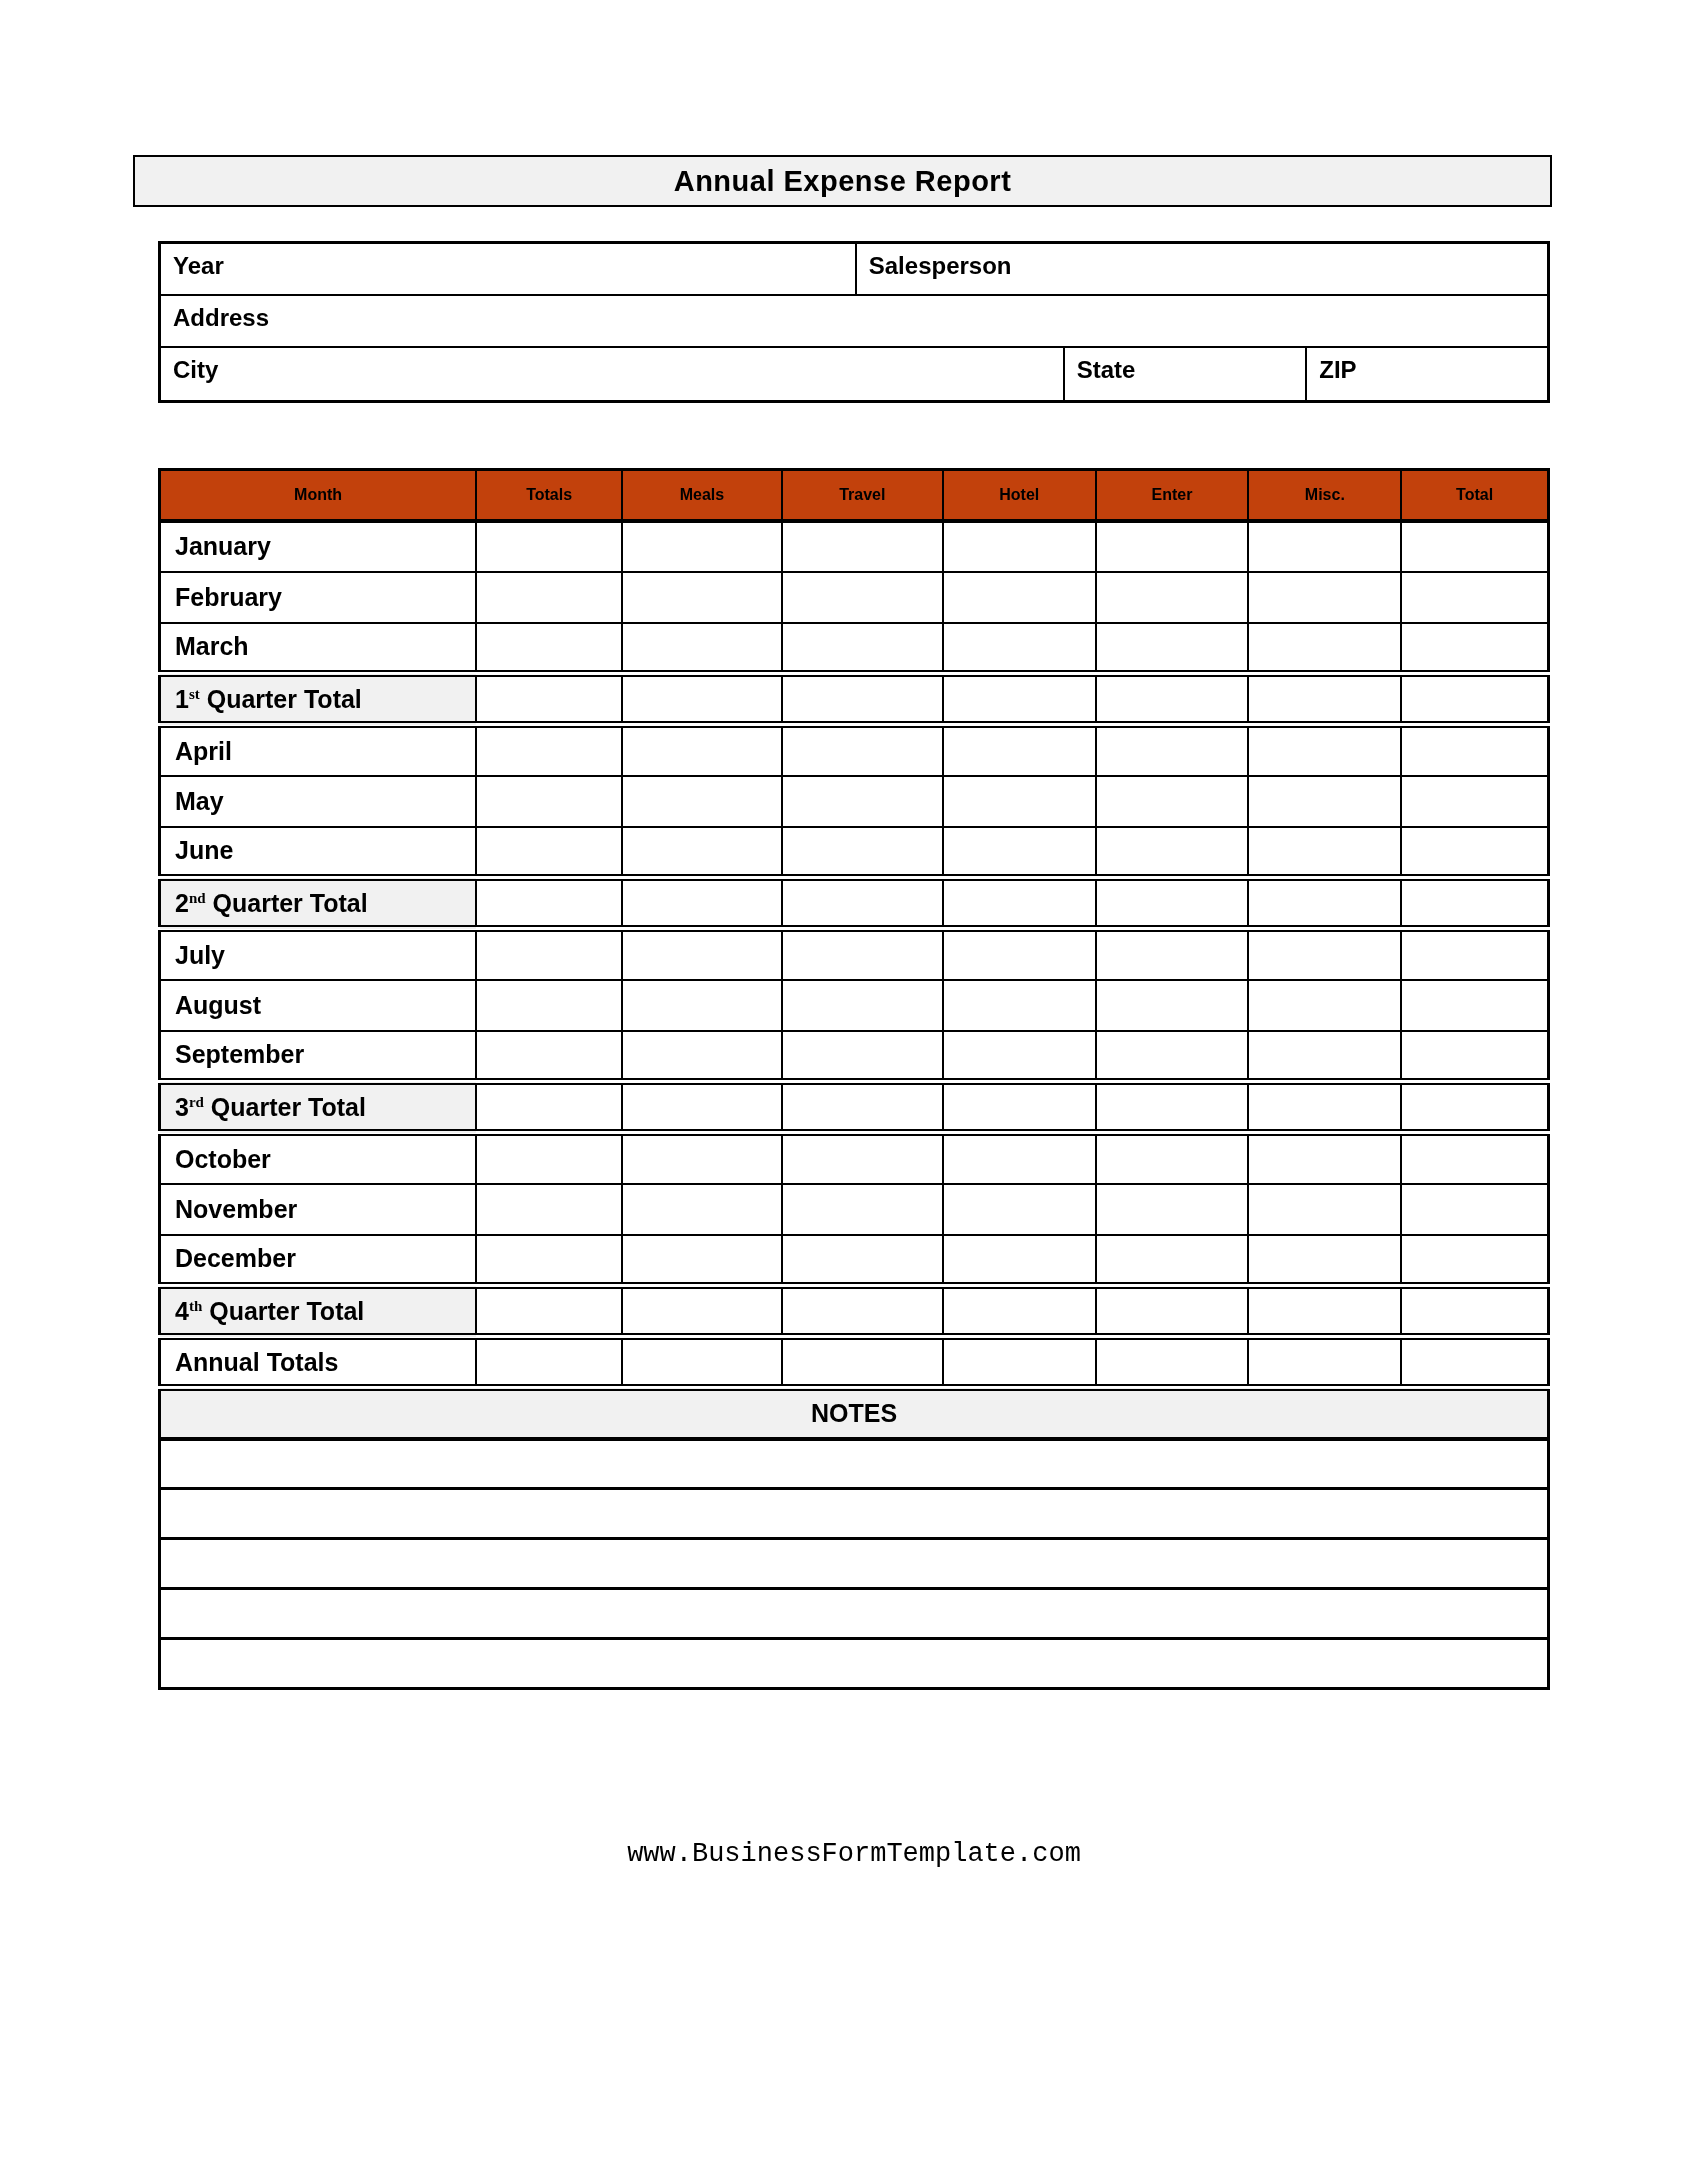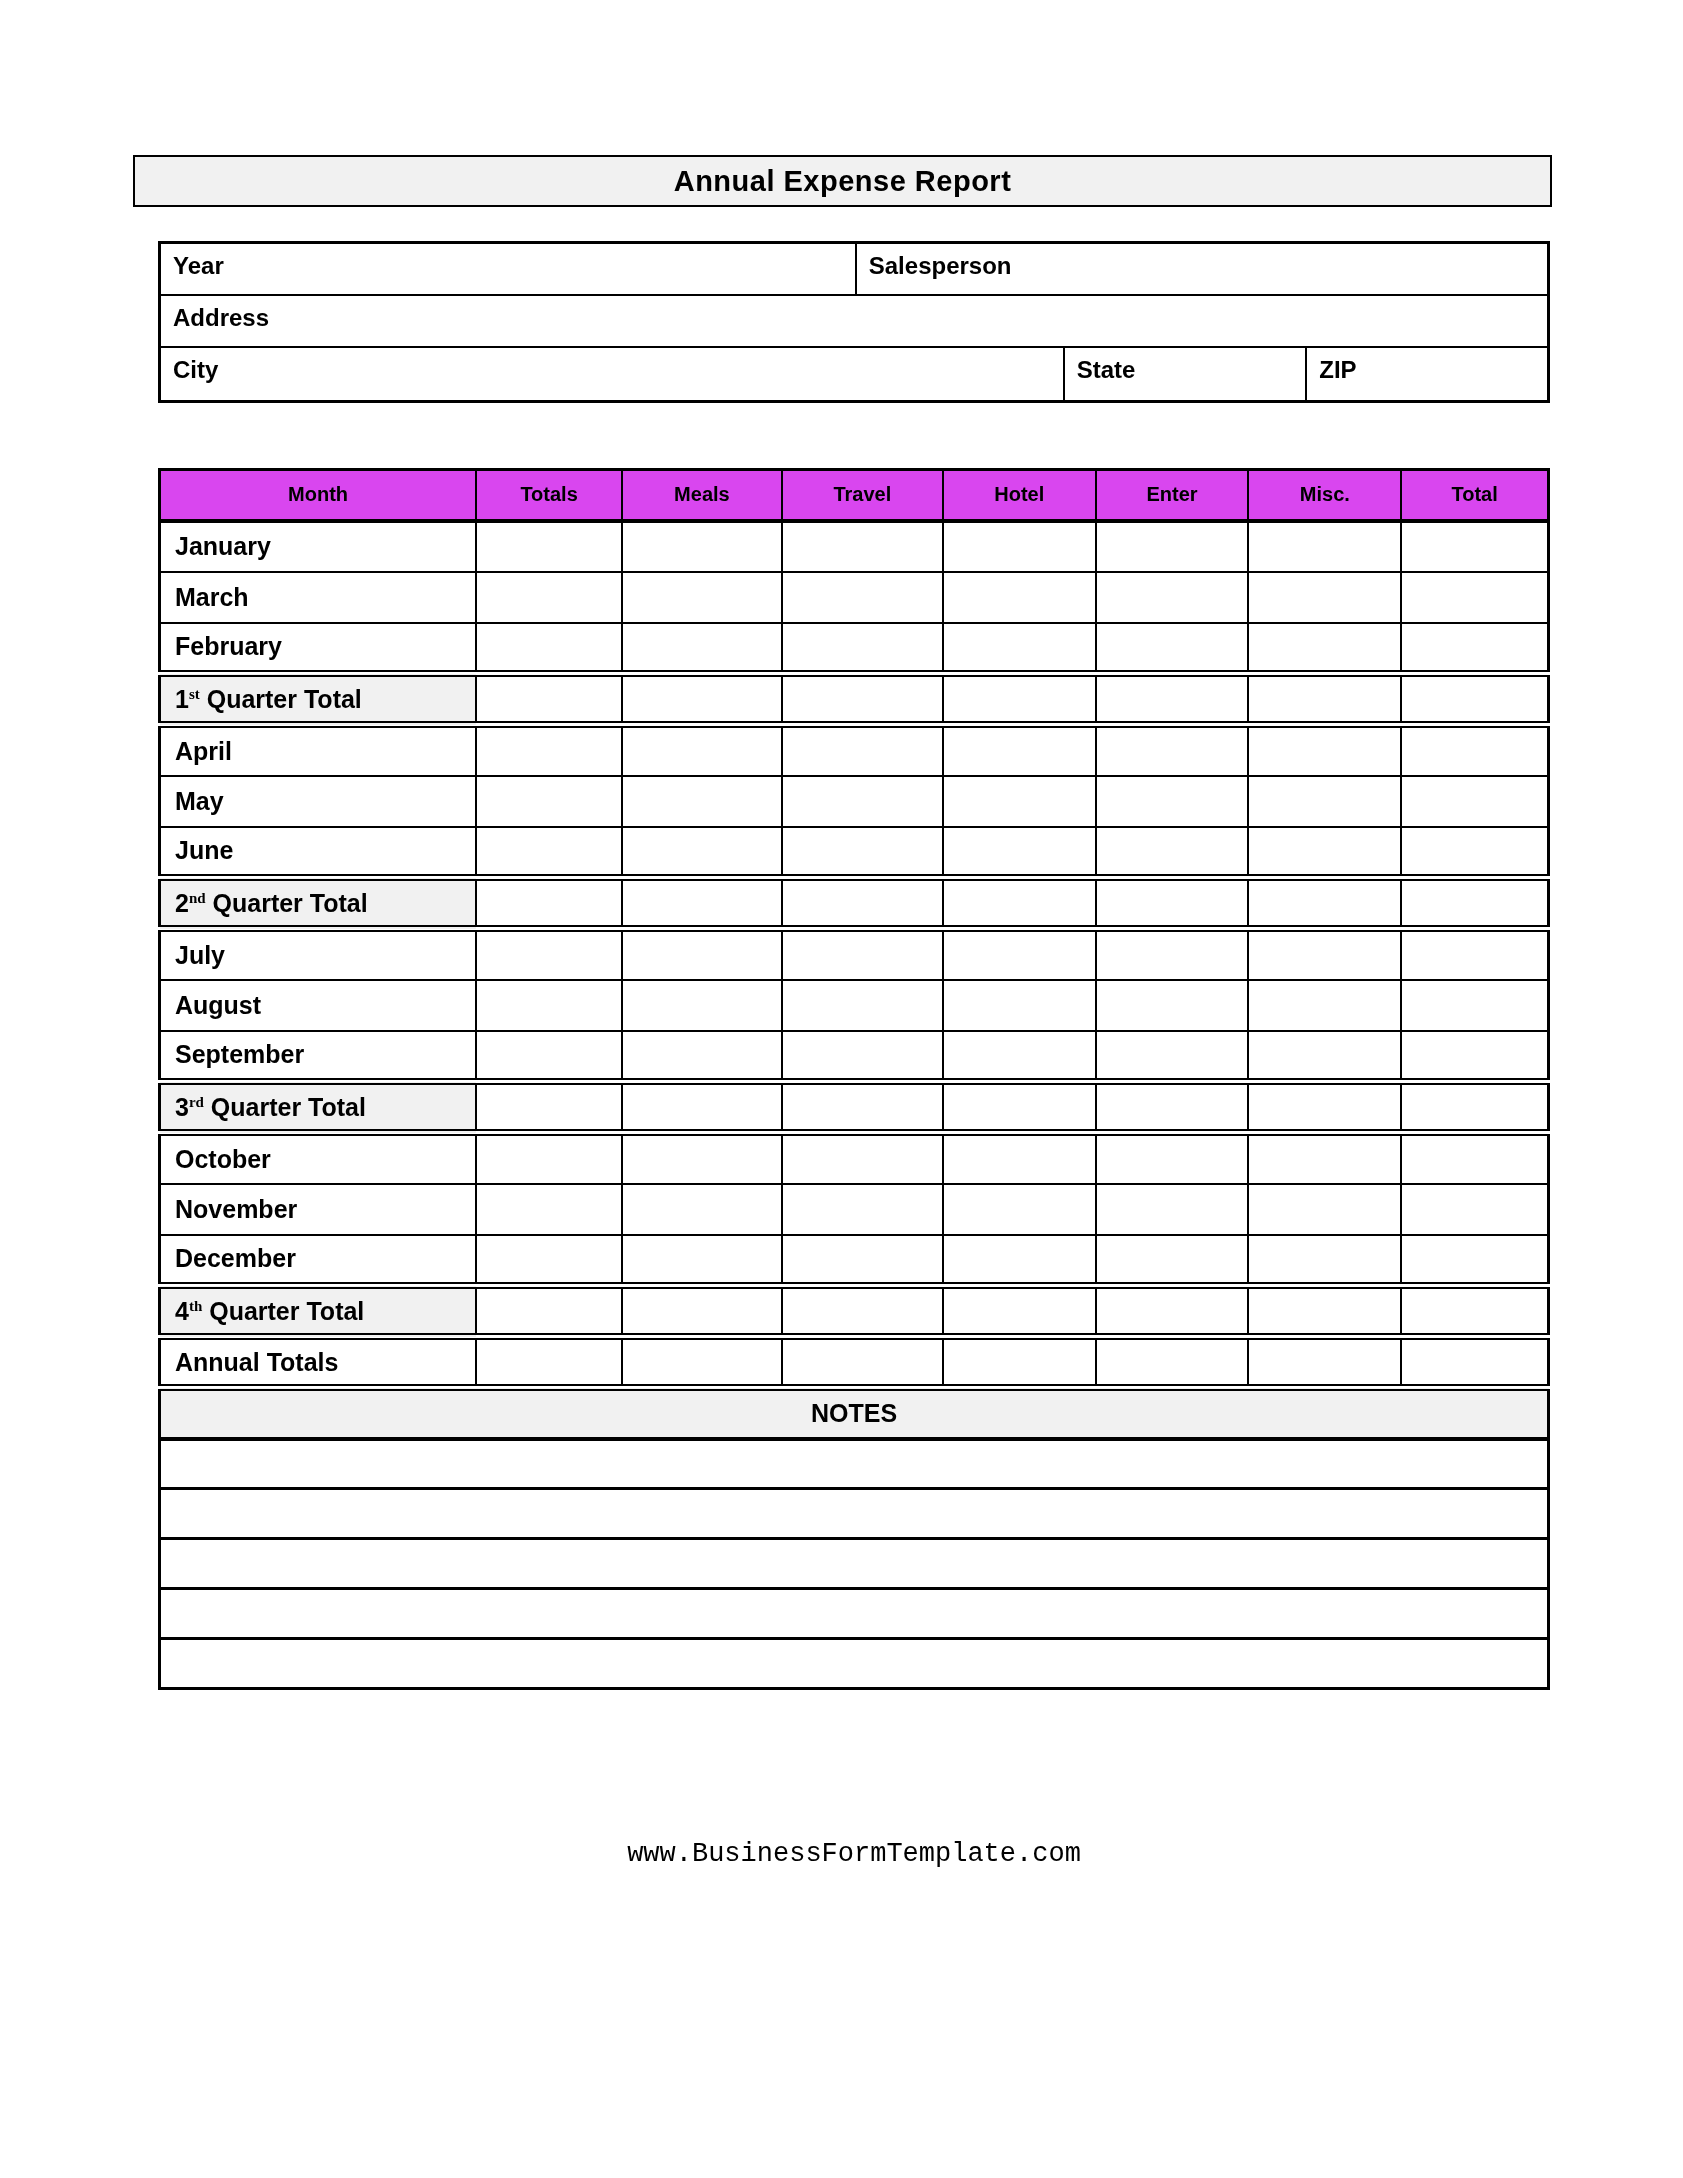--- a/index.html
+++ b/index.html
@@ -69,22 +69,22 @@
   .expense-table col.c5 { width: 11.0%; }
   .expense-table col.c6 { width: 11.0%; }
   .expense-table col.c7 { width: 10.6%; }
 
   .expense-table th, .expense-table td {
     border: 2px solid #000;
     height: 51px;
     padding: 0;
   }
   .expense-table th {
-    background: #d946ef;
-    font-size: 20px;
+    background: #c2410c;
+    font-size: 16px;
     font-weight: bold;
     text-align: center;
     vertical-align: middle;
   }
   tr.row-header th { border-bottom: 4px solid #000; }
 
   .expense-table td.label {
     text-align: left;
     padding-left: 14px;
     font-weight: bold;
@@ -187,31 +187,31 @@
           <td class="label"><span>January</span></td>
           <td></td>
           <td></td>
           <td></td>
           <td></td>
           <td></td>
           <td></td>
           <td></td>
         </tr>
         <tr class="row-month">
+          <td class="label"><span>February</span></td>
+          <td></td>
+          <td></td>
+          <td></td>
+          <td></td>
+          <td></td>
+          <td></td>
+          <td></td>
+        </tr>
+        <tr class="row-month">
           <td class="label"><span>March</span></td>
-          <td></td>
-          <td></td>
-          <td></td>
-          <td></td>
-          <td></td>
-          <td></td>
-          <td></td>
-        </tr>
-        <tr class="row-month">
-          <td class="label"><span>February</span></td>
           <td></td>
           <td></td>
           <td></td>
           <td></td>
           <td></td>
           <td></td>
           <td></td>
         </tr>
         <tr class="row-quarter">
           <td class="label"><span>1</span><sup>st</sup><span> Quarter Total</span></td>

